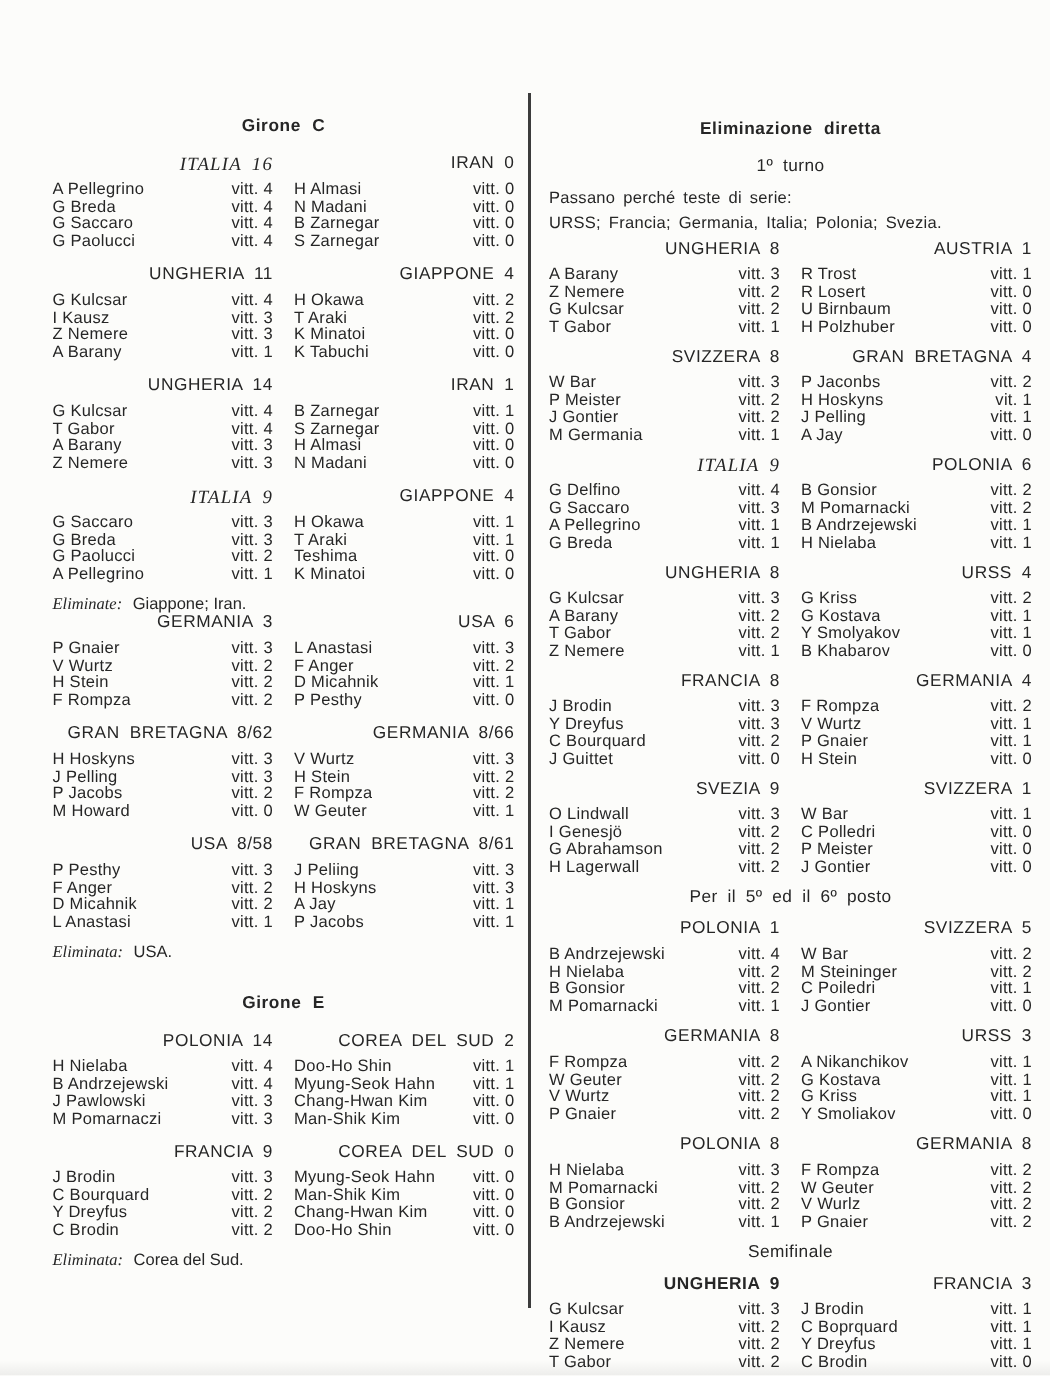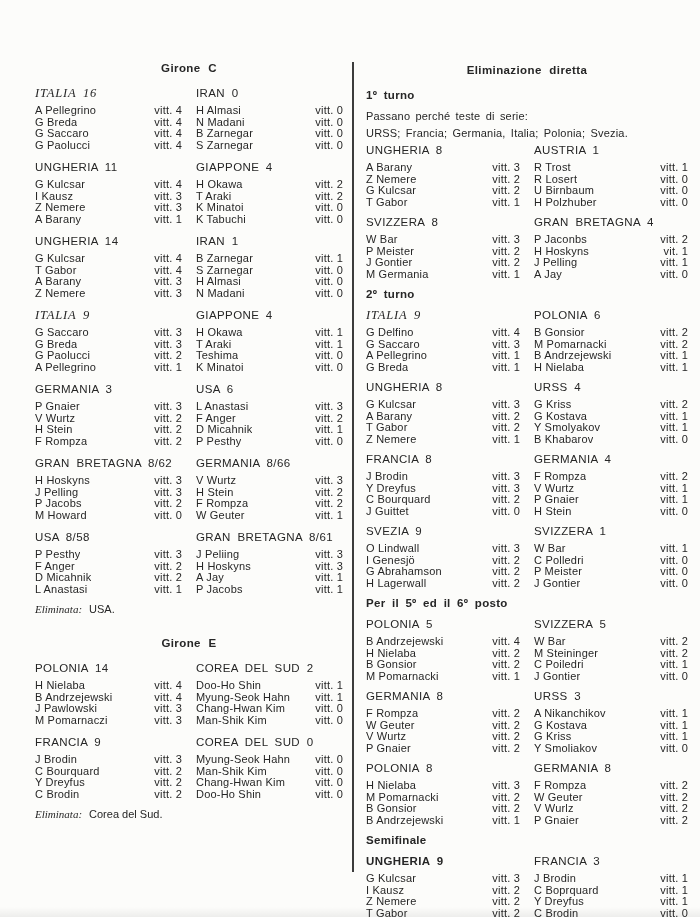--- a/index.html
+++ b/index.html
@@ -28,34 +28,35 @@
     background: #3c3c3c;
   }
   .block-title {
     font-weight: 700;
     text-align: center;
     font-size: 11.5px;
     letter-spacing: 0.4px;
     word-spacing: 4px;
     margin: 22px 0 13px;
   }
-  .col > .block-title:first-child { margin-top: 0; }
+  .col > .block-title:first-child { margin-top: 16px; }
   .round-sub {
-    font-weight: 700;
+    font-weight: 400;
+    text-align: center;
     font-size: 11.5px;
     letter-spacing: 0.3px;
     word-spacing: 3px;
     margin: 2px 0 9px;
   }
   .text-line { font-size: 11px; letter-spacing: 0.2px; word-spacing: 2px; margin-bottom: 5px; line-height: 12px; }
   .match { display: flex; gap: 14px; margin-bottom: 8px; }
   .col-left .match { margin-bottom: 10px; }
   .team { flex: 1; min-width: 0; }
   .team-header {
-    text-align: left;
+    text-align: right;
     font-size: 11.5px;
     letter-spacing: 0.4px;
     word-spacing: 3px;
     margin-bottom: 6px;
     line-height: 12px;
   }
   .team-header.italic {
     font-family: "Liberation Serif", serif;
     font-style: italic;
     font-size: 12.5px;
@@ -246,20 +247,21 @@
           <div class="player-row">
             <span class="p-name">Teshima</span>
             <span class="p-score">vitt. 0</span>
           </div>
           <div class="player-row">
             <span class="p-name">K Minatoi</span>
             <span class="p-score">vitt. 0</span>
           </div>
         </div>
       </div>
+      <div class="note"><span class="note-label">Eliminate:</span><span class="note-text">Giappone; Iran.</span></div>
       <div class="match">
         <div class="team">
           <div class="team-header">GERMANIA 3</div>
           <div class="player-row">
             <span class="p-name">P Gnaier</span>
             <span class="p-score">vitt. 3</span>
           </div>
           <div class="player-row">
             <span class="p-name">V Wurtz</span>
             <span class="p-score">vitt. 2</span>
@@ -535,21 +537,20 @@
           <div class="player-row">
             <span class="p-name">J Pelling</span>
             <span class="p-score">vitt. 1</span>
           </div>
           <div class="player-row">
             <span class="p-name">A Jay</span>
             <span class="p-score">vitt. 0</span>
           </div>
         </div>
       </div>
-      <div class="round-sub">2º turno</div>
       <div class="match">
         <div class="team">
           <div class="team-header italic">ITALIA 9</div>
           <div class="player-row">
             <span class="p-name">G Delfino</span>
             <span class="p-score">vitt. 4</span>
           </div>
           <div class="player-row">
             <span class="p-name">G Saccaro</span>
             <span class="p-score">vitt. 3</span>
@@ -699,21 +700,21 @@
           </div>
           <div class="player-row">
             <span class="p-name">J Gontier</span>
             <span class="p-score">vitt. 0</span>
           </div>
         </div>
       </div>
       <div class="round-sub">Per il 5º ed il 6º posto</div>
       <div class="match">
         <div class="team">
-          <div class="team-header">POLONIA 5</div>
+          <div class="team-header">POLONIA 1</div>
           <div class="player-row">
             <span class="p-name">B Andrzejewski</span>
             <span class="p-score">vitt. 4</span>
           </div>
           <div class="player-row">
             <span class="p-name">H Nielaba</span>
             <span class="p-score">vitt. 2</span>
           </div>
           <div class="player-row">
             <span class="p-name">B Gonsior</span>

